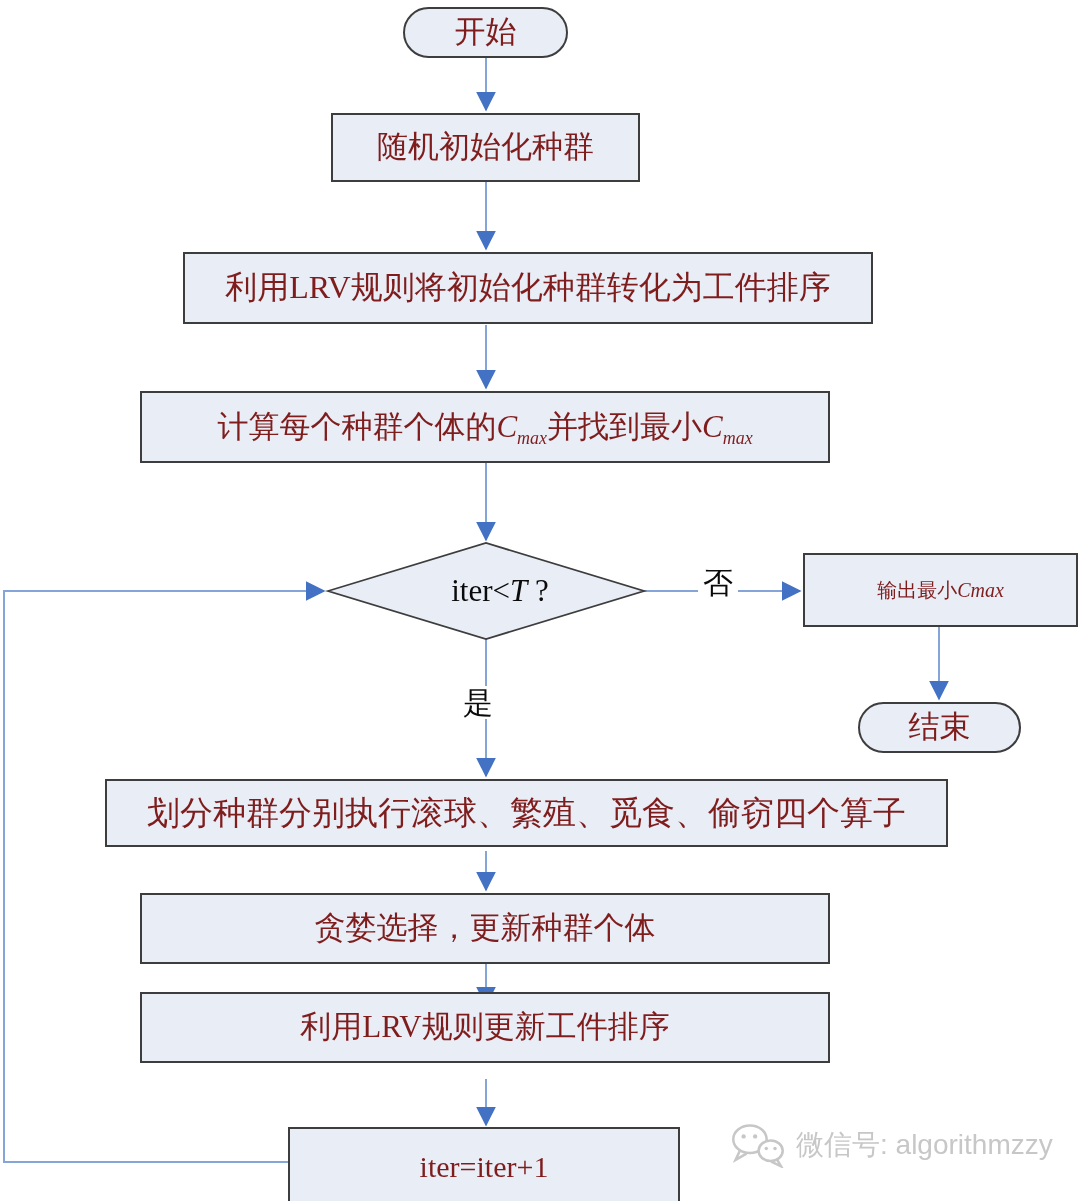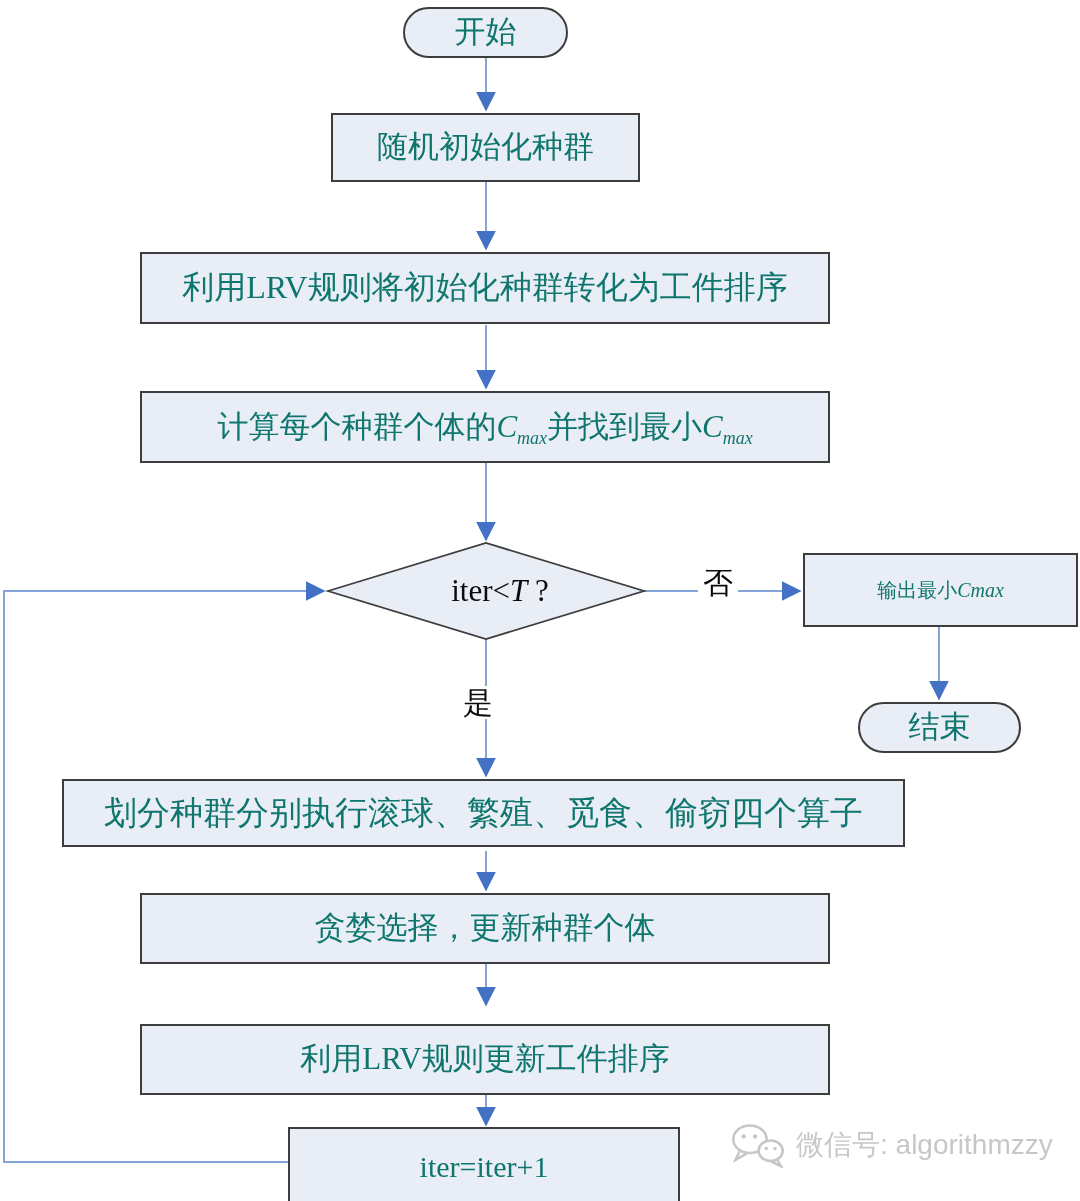--- a/index.html
+++ b/index.html
@@ -21,34 +21,34 @@
     width: 1080px;
     height: 1201px;
   }
   .node {
     position: absolute;
     background: #e9edf6;
     border: 2px solid #3d3d3d;
     display: flex;
     align-items: center;
     justify-content: center;
-    color: #0f766e;
+    color: #7f1d1d;
     box-sizing: border-box;
     text-align: center;
     white-space: nowrap;
     line-height: 1.1;
     font-family: Liberation Serif, serif;
   }
   .terminal {
     border-radius: 27px;
     border-width: 2px;
     font-size: 31px;
   }
   .process { font-size: 31px; }
-  .process.wide { font-size: 32px; }
+  .process.wide { font-size: 32px; margin-left: 43px; }
   .decision-label {
     position: absolute;
     display: flex;
     align-items: center;
     justify-content: center;
     font-size: 31px;
     color: #0a0a0a;
     white-space: nowrap;
   }
   .edge-label {
@@ -148,21 +148,21 @@
   </div>
 
   <div class="node process wide" style="left:62px; top:779px; width:843px; height:68px; font-size:33px;">
     <span>划分种群分别执行滚球、繁殖、觅食、偷窃四个算子</span>
   </div>
 
   <div class="node process" style="left:140px; top:893px; width:690px; height:71px;">
     <span>贪婪选择，更新种群个体</span>
   </div>
 
-  <div class="node process" style="left:140px; top:1024px; width:690px; height:71px;">
+  <div class="node process" style="left:140px; top:992px; width:690px; height:71px;">
     <span>利用LRV规则更新工件排序</span>
   </div>
 
   <div class="node process" style="left:288px; top:1127px; width:392px; height:79px; font-size:30px;">
     <span>iter=iter+1</span>
   </div>
 
   <div id="watermark">
     <svg width="56" height="46" viewBox="0 0 48 40">
       <g fill="none" stroke="#c7c7c7" stroke-width="2.2">

